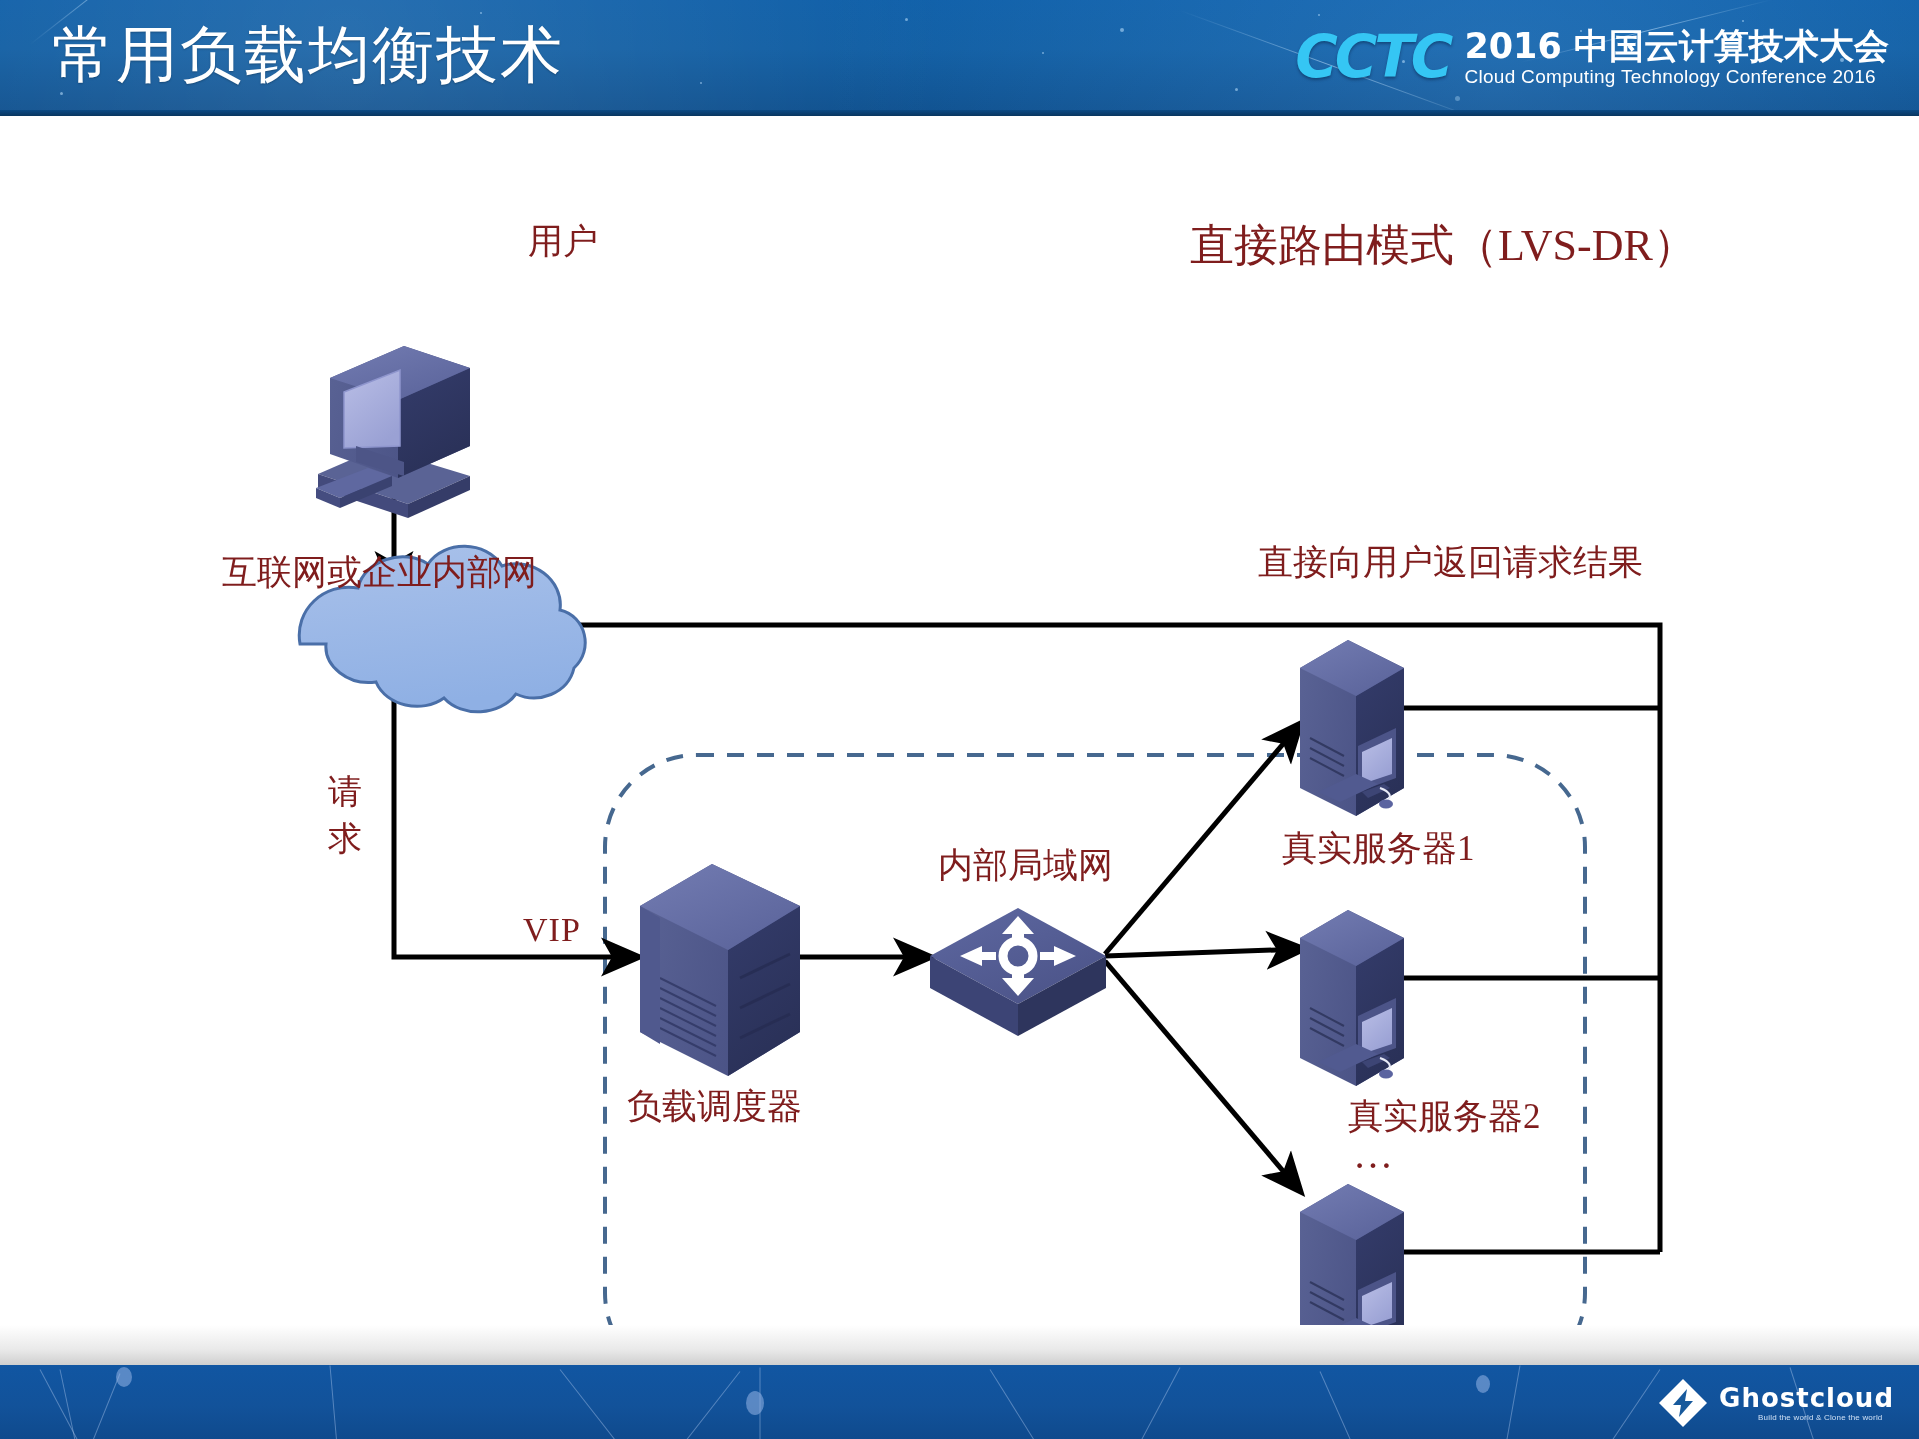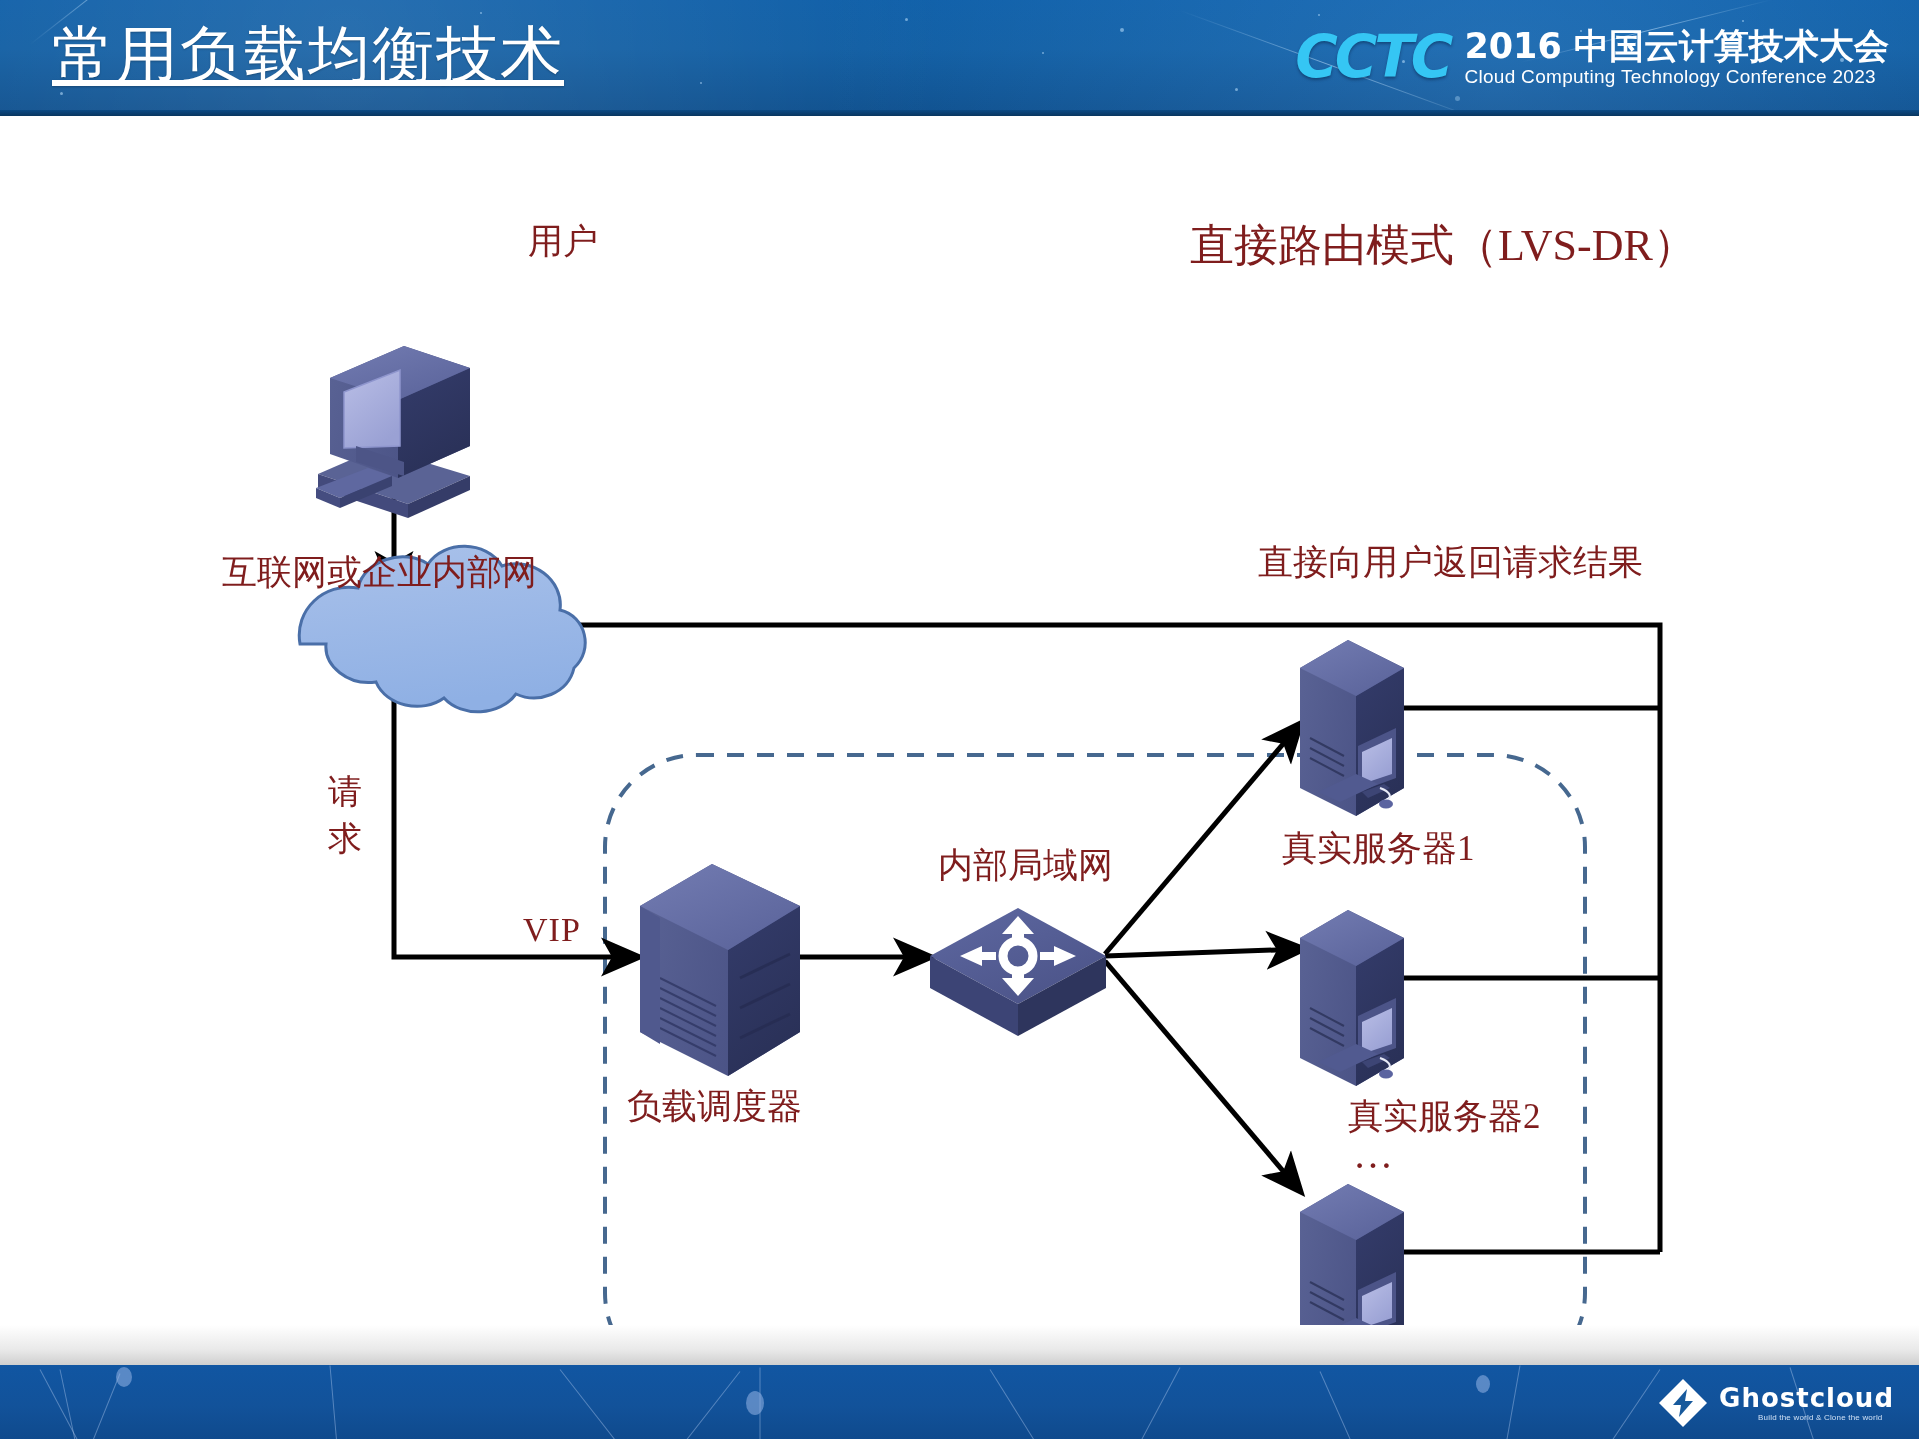--- a/index.html
+++ b/index.html
@@ -57,21 +57,20 @@
   .slide-title {
     position: absolute;
     left: 52px; top: 12px;
     font-family: "DejaVu Sans", "Liberation Sans", sans-serif;
     font-size: 62px;
     line-height: 86px;
     color: #ffffff;
     letter-spacing: 2px;
     white-space: nowrap;
     text-shadow: 0 1px 2px rgba(0,0,0,.25);
-    text-decoration: underline;
   }
 
   
   .logo-wrap {
     position: absolute;
     right: 30px; top: 18px;
     height: 78px;
     display: flex;
     align-items: center;
     gap: 14px;
@@ -231,21 +230,21 @@
     <div class="hdr-star" style="left:700px; top:82px; width:2px; height:2px;"></div>
     <div class="hdr-star" style="left:480px; top:12px; width:2px; height:2px;"></div>
     <div class="hdr-star" style="left:60px; top:92px; width:3px; height:3px;"></div>
 
     <div class="slide-title">常用负载均衡技术</div>
 
     <div class="logo-wrap">
       <div class="cctc-mark">CCTC</div>
       <div class="logo-text">
         <div class="logo-cn">2016 中国云计算技术大会</div>
-        <div class="logo-en">Cloud Computing Technology Conference 2023</div>
+        <div class="logo-en">Cloud Computing Technology Conference 2016</div>
       </div>
     </div>
 
     <div class="header-underline"></div>
   </div>
 
   <div class="canvas">
 
     <svg class="diagram" viewBox="0 0 1919 1209">
       <defs>

